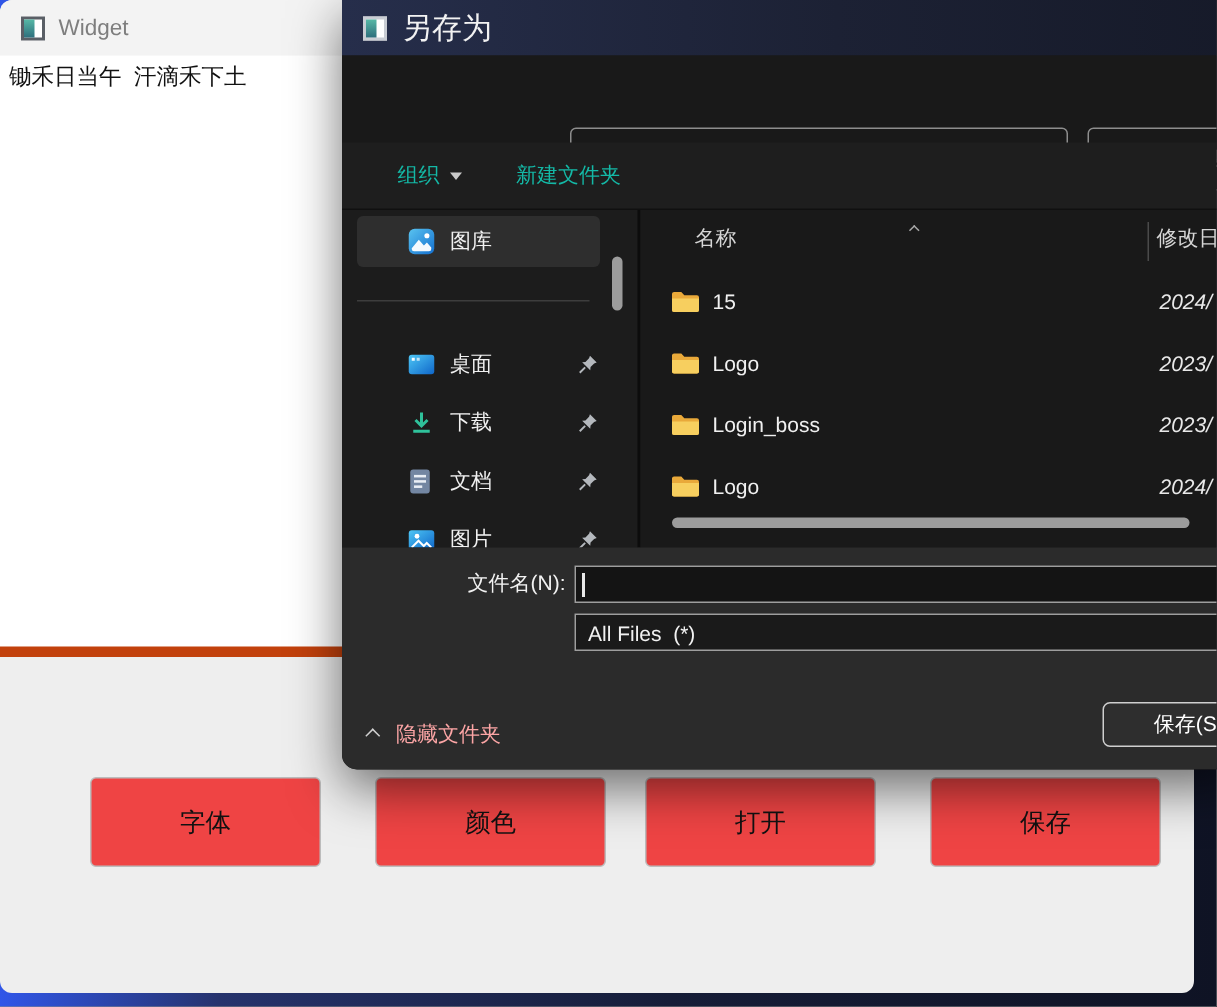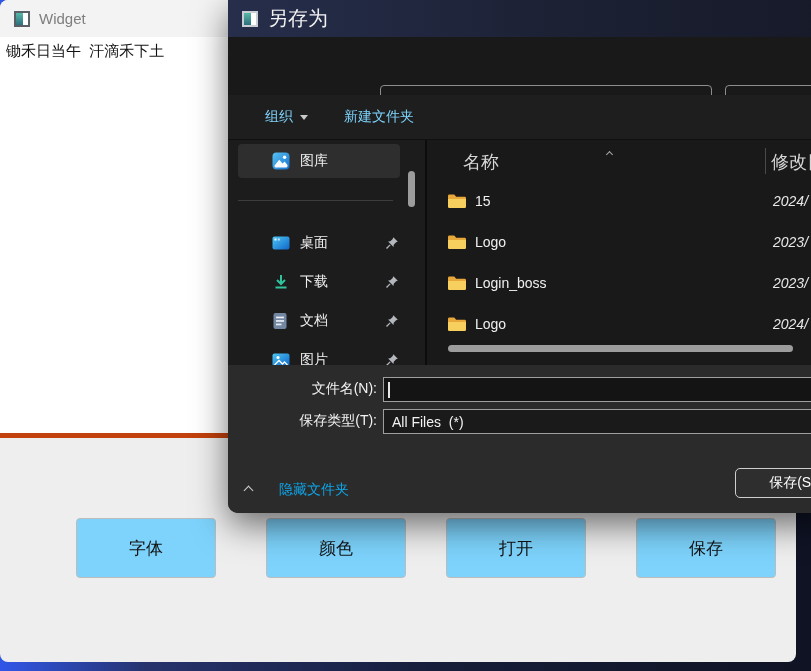--- a/index.html
+++ b/index.html
@@ -13,25 +13,25 @@
   .widget-win {
     position:absolute; left:0; top:0; width:796px; height:662px;
     background:#eeeeee; border-radius:8px; overflow:hidden;
   }
   .w-titlebar { position:absolute; left:0; top:0; width:100%; height:37px;
     background:#f3f3f3; display:flex; align-items:center; padding-left:14px; gap:9px; }
   .win-ico { width:16px; height:16px; background:#ffffff; border:2px solid #5a5f66; display:flex; }
   .win-ico i { display:block; width:7px; height:100%; background:linear-gradient(180deg,#57b8a6,#2e6f7d); }
   .w-title { font-size:15px; color:#7e7e7e; }
   .edit-area { position:absolute; left:0; top:37px; width:228px; height:401px;
-    background:#ffffff; border-bottom:5px solid #c2410c; padding:5px 6px; }
+    background:#ffffff; border-bottom:7px solid #c2410c; padding:5px 6px; }
   .edit-text { font-size:15px; color:#111; white-space:pre; }
-  .w-btn { position:absolute; top:518px; width:140px; height:60px; background:#7dd3fc;
+  .w-btn { position:absolute; top:518px; width:154px; height:60px; background:#ef4444;
     border:1px solid #bcbcbc; border-radius:4px; font-size:17px; color:#111;
-    display:flex; align-items:center; justify-content:center; cursor:default;margin-left:16px; }
+    display:flex; align-items:center; justify-content:center; cursor:default; }
   
   .dialog {
     position:absolute; left:228px; top:0; width:600px; height:513px;
     background:#191919; border-radius:0 0 10px 10px; overflow:hidden;
     box-shadow:0 12px 34px rgba(0,0,0,.55);
   }
   .d-titlebar { position:absolute; left:0; top:0; width:100%; height:37px;
     background:linear-gradient(90deg,#262e4b 0%,#1c2134 55%,#161a29 100%);
     display:flex; align-items:center; padding-left:14px; gap:10px; }
   .d-titlebar .win-ico { border-color:#c9cdd4; }
@@ -45,61 +45,61 @@
   .crumb-sep { color:#b9b9b9; font-size:15px; }
   .crumb { color:#f2f2f2; font-size:14px; }
   .spacer { flex:1; }
   .searchbox { position:absolute; left:497px; top:48px; width:130px; height:42px;
     border:1px solid #8d8d8d; border-radius:4px; background:#191919; display:flex; align-items:center; }
   .searchbox input { background:transparent; border:none; outline:none; color:#d8d8d8;
     font-size:14px; padding-left:12px; width:100%; font-family:inherit; }
   .searchbox input::placeholder { color:#9a9a9a; }
   .toolbar { position:absolute; left:0; top:95px; width:100%; height:45px; background:#1e1e1e;
     border-bottom:1px solid #101010; display:flex; align-items:center; }
-  .tool-item { font-size:14px; color:#7dd3fc; display:flex; align-items:center; gap:7px; }
+  .tool-item { font-size:14px; color:#14b8a6; display:flex; align-items:center; gap:7px; }
   .tri-down { width:0; height:0; border-left:4px solid transparent; border-right:4px solid transparent;
     border-top:5px solid #c9c9c9; }
   .chev { display:inline-block; width:7px; height:7px;
     border-right:1.5px solid #c6c6c6; border-bottom:1.5px solid #c6c6c6; }
   .chev.down { transform:rotate(45deg); }
   .chev.up { transform:rotate(225deg); }
   
   .sidebar { position:absolute; left:0; top:140px; width:197px; height:225px; background:#1c1c1c; overflow:hidden; }
   .side-item { position:absolute; left:10px; width:162px; height:34px; border-radius:4px;
     display:flex; align-items:center;text-align:center; }
   .side-item.sel { background:#2e2e2e; }
   .s-icon { position:absolute; left:34px; width:18px; height:18px; display:flex; align-items:center; }
   .s-label { position:absolute; left:62px; font-size:14px; color:#f0f0f0; }
   .pin { position:absolute; left:147px; width:14px; height:14px; }
   .side-scroll { position:absolute; left:180px; top:31px; width:7px; height:36px; background:#9c9c9c; border-radius:3.5px; }
   .side-sep { position:absolute; left:10px; top:60px; width:155px; height:1px; background:#3d3d3d; }
   .vdivider { position:absolute; left:197px; top:140px; width:2px; height:225px; background:#0c0c0c; }
   
   .filelist { position:absolute; left:199px; top:140px; width:401px; height:225px; background:#191919; overflow:hidden; }
-  .col-h { position:absolute; top:10px; font-size:18px; color:#d6d6d6; white-space:nowrap; }
+  .col-h { position:absolute; top:10px; font-size:14px; color:#d6d6d6; white-space:nowrap; }
   .col-div { position:absolute; left:338px; top:8px; width:1px; height:26px; background:#4a4a4a; }
   .sort-chev { position:absolute; left:180px; top:3px; }
   .sort-chev .chev { width:5px; height:5px; border-width:1.2px; border-color:#a9a9a9; }
   .f-row { position:absolute; left:0; width:100%; height:32px; display:flex; align-items:center; }
   .f-ico { position:absolute; left:20px; width:20px; height:16px; }
   .f-name { position:absolute; left:48px; font-size:14px; color:#f0f0f0; }
   .f-date { position:absolute; left:346px; font-size:14px; color:#e8e8e8; white-space:nowrap;font-style:italic; }
   .h-scroll { position:absolute; left:21px; top:205px; width:345px; height:7px; background:#9c9c9c; border-radius:3.5px; }
   
   .formsec { position:absolute; left:0; top:365px; width:100%; height:148px; background:#2b2b2b; }
   .f-label { position:absolute; left:0; width:149px; text-align:right; font-size:14px; color:#f2f2f2; }
   .f-input { position:absolute; left:155px; width:455px; height:25px; background:#141414;
     border:1px solid #9e9e9e; display:flex; align-items:center; }
   .caret { width:1.5px; height:16px; background:#e8e8e8; margin-left:4px; }
   .f-combo { position:absolute; left:155px; width:455px; height:25px; background:#1a1a1a;
     border:1px solid #9e9e9e; display:flex; align-items:center; padding-left:8px;
     font-size:14px; color:#f2f2f2; white-space:pre; }
   .hidefold { position:absolute; left:17px; top:116px; display:flex; align-items:center; gap:12px; }
   .hidefold .chev { border-color:#d0d0d0; }
-  .hidefold span.lbl { font-size:14px; color:#0ea5e9;margin-left:15px; }
+  .hidefold span.lbl { font-size:14px; color:#fca5a5; }
   .save-btn { position:absolute; left:507px; top:103px; width:115px; height:30px;
     background:#2e2e2e; border:1px solid #cfcfcf; border-radius:5px; color:#ffffff;
     font-size:14px; display:flex; align-items:center; justify-content:center; }
 </style>
 </head>
 <body>
 
 <div class="widget-win">
   <div class="w-titlebar">
     <span class="win-ico">
@@ -312,21 +312,20 @@
     </div>
     <div class="h-scroll"></div>
   </div>
 
   <div class="formsec">
     <div class="f-label" style="top:15px">文件名(N):</div>
     <div class="f-input" style="top:12px">
       <span class="caret"></span>
       <span></span>
     </div>
-    <div class="f-label" style="top:47px">保存类型(T):</div>
     <div class="f-combo" style="top:44px">All Files  (*)</div>
 
     <div class="hidefold">
       <span class="chev up"></span>
       <span class="lbl">隐藏文件夹</span>
     </div>
     <div class="save-btn">保存(S)</div>
   </div>
 </div>
 

